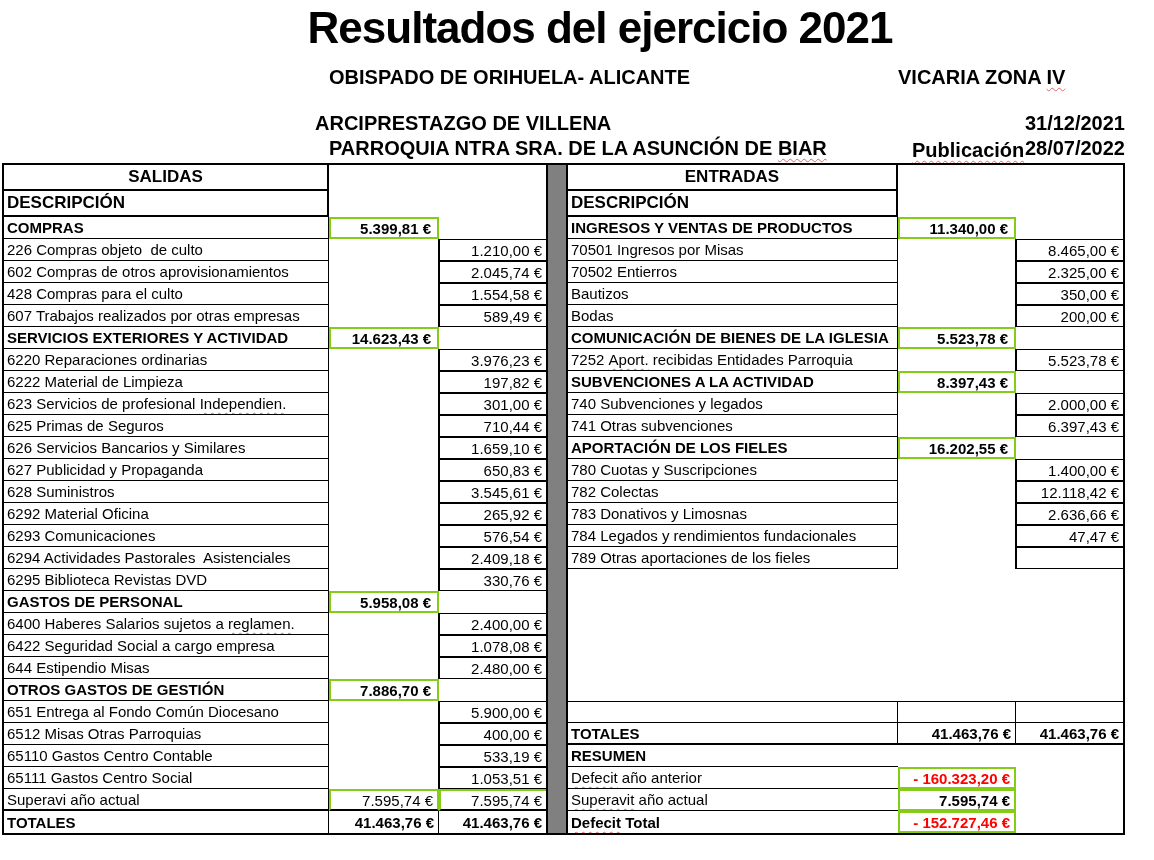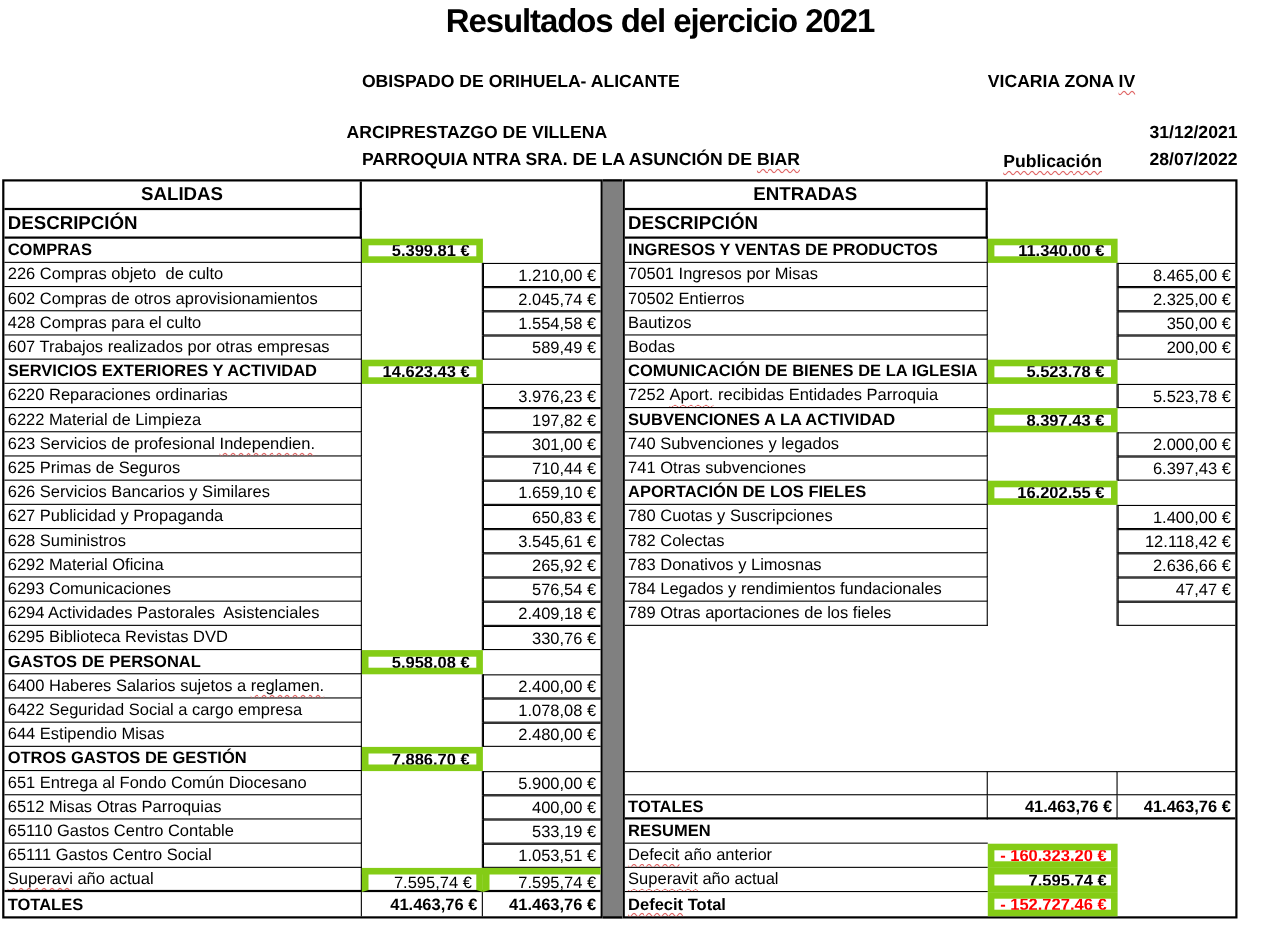--- a/index.html
+++ b/index.html
@@ -1,21 +1,21 @@
 <!DOCTYPE html>
 <html style="--neg: #FF0000; --div: #808080; --sq: #E06666;"><head>
 <meta charset="utf-8">
 <style>
   * { box-sizing: border-box; margin: 0; padding: 0; }
   html,body { width:1154px; height:860px; background:#fff; font-family:"Liberation Sans",sans-serif; color:#000; }
   .page { position:relative; width:1154px; height:860px; overflow:hidden; }
 
   .title { position:absolute; top:3px; left:46px; width:1108px; text-align:center;
-           font-size:30px; font-weight:700; letter-spacing:-1px; }
-  .hdr { position:absolute; font-size:16px; font-weight:700; white-space:pre; }
+           font-size:44px; font-weight:700; letter-spacing:-1px; }
+  .hdr { position:absolute; font-size:20px; font-weight:700; white-space:pre; }
   .diocese   { left:329px; top:66px; }
   .vicaria   { left:898px; top:66px; }
   .arci      { left:315px; top:112px; }
   .date1     { right:29px; top:112px; }
   .parroquia { left:329px; top:137px; }
   .pub       { left:912px; top:139px; }
   .date2     { right:29px; top:137px;text-align:center; }
 
   .misspell { text-decoration-line:underline; text-decoration-style:wavy;
               text-decoration-color:var(--sq,#e06666); text-decoration-thickness:1px;
@@ -41,21 +41,21 @@
   .c span { white-space:pre; }
   .b { font-weight:700; }
   .desc { border-right:1px solid #000; border-bottom:1px solid #000; padding-left:3px; }
   .hcell { border-right:2px solid #000; border-bottom:2px solid #000;
            font-size:17px; font-weight:700; padding-left:3px; }
   .hcenter { justify-content:center; padding-left:0; }
   .num { justify-content:flex-end; padding-right:4px; }
   .numcat { padding-right:6px; }
   .colline { border-right:1px solid #000; }
   .box1 { border:1px solid #000; }
-  .box2 { border:6px solid #84cc16; }
+  .box2 { border:2px solid #84cc16; }
   .nor { border-right:none !important; }
   .bt { border-top:1px solid #000; }
   .bb { border-bottom:1px solid #000; }
   .red span { color:var(--neg,#ff0000); }
 
   .sup .c { border-bottom:2px solid #000; }
   .tot .c { border-bottom:none; }
   .rows .tot:not(:last-child) .c { border-bottom:2px solid #000; }
   .resh .desc, .resv .desc { border-right:none; }
   .blank .desc { border-top:1px solid #000; }

